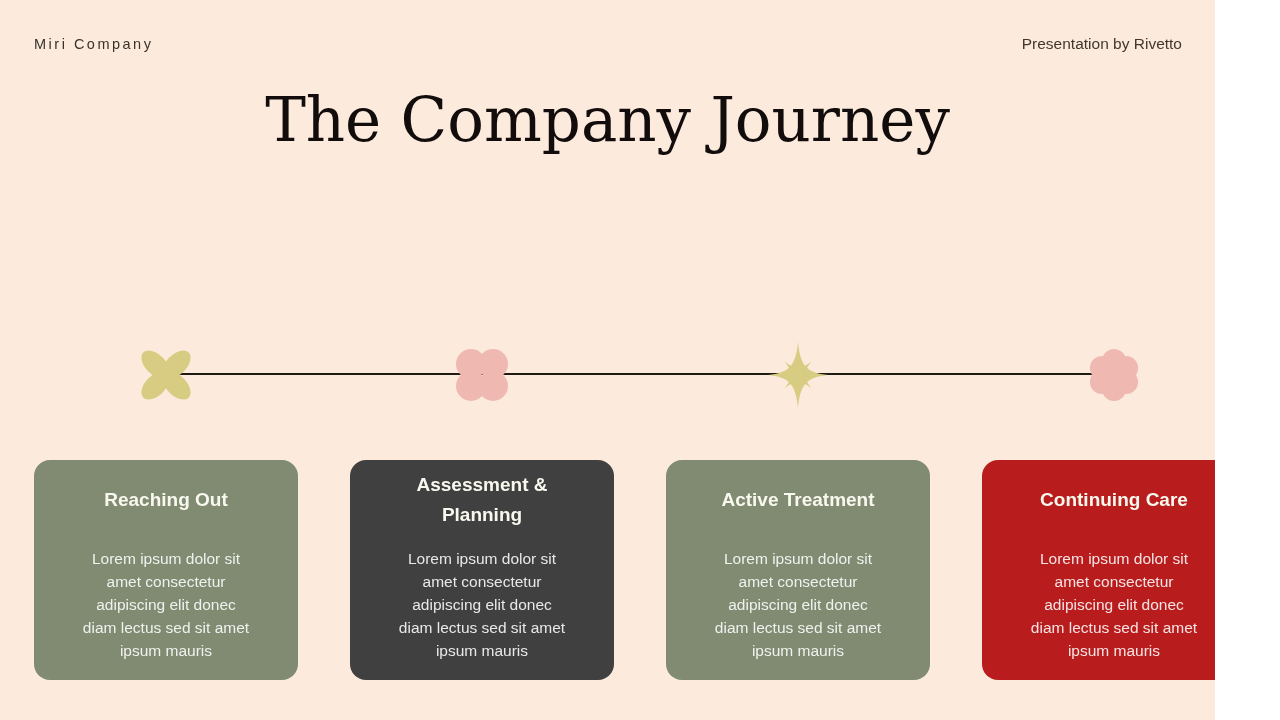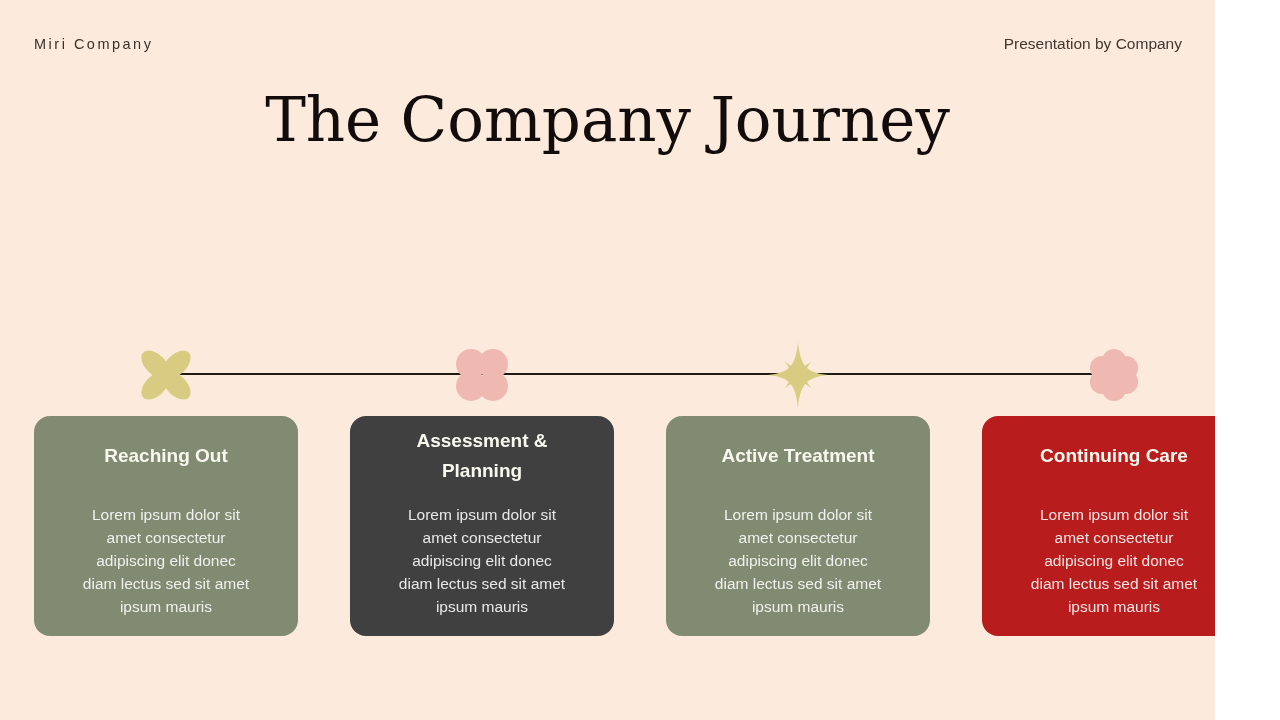--- a/index.html
+++ b/index.html
@@ -72,21 +72,21 @@
   .timeline {
     position: absolute;
     left: 166px; top: 373px;
     width: 947px; height: 2px;
     background: #201a15;
   }
 
   .shapes-row { top: 339px; height: 72px; align-items: center; }
   .col svg { display: block; }
 
-  .cards-row { top: 416px; }
+  .cards-row { top: 460px; }
   .card {
     position: relative;
     width: 264px; height: 220px;
     border-radius: 16px;
   }
   .card-title {
     position: absolute;
     top: 8px; left: 12px; right: 12px;
     height: 64px;
     display: flex;
@@ -108,21 +108,21 @@
     color: rgba(255,255,255,0.88);
     white-space: pre-line;
   }
 </style>
 </head>
 <body>
 
 <div class="slide" style="background-color: rgb(252, 235, 220);">
 
   <div class="brand">Miri Company</div>
-  <div class="credit">Presentation by Company</div>
+  <div class="credit">Presentation by Rivetto</div>
 
   <h1 class="title">The Company Journey</h1>
 
 
   <div class="timeline" style="background-color: rgb(32, 26, 21);"></div>
 
   <div class="row shapes-row">
     <div class="col">
       <svg width="72" height="72" viewBox="-36 -36 72 72">
         <g fill="#d8cc82">

